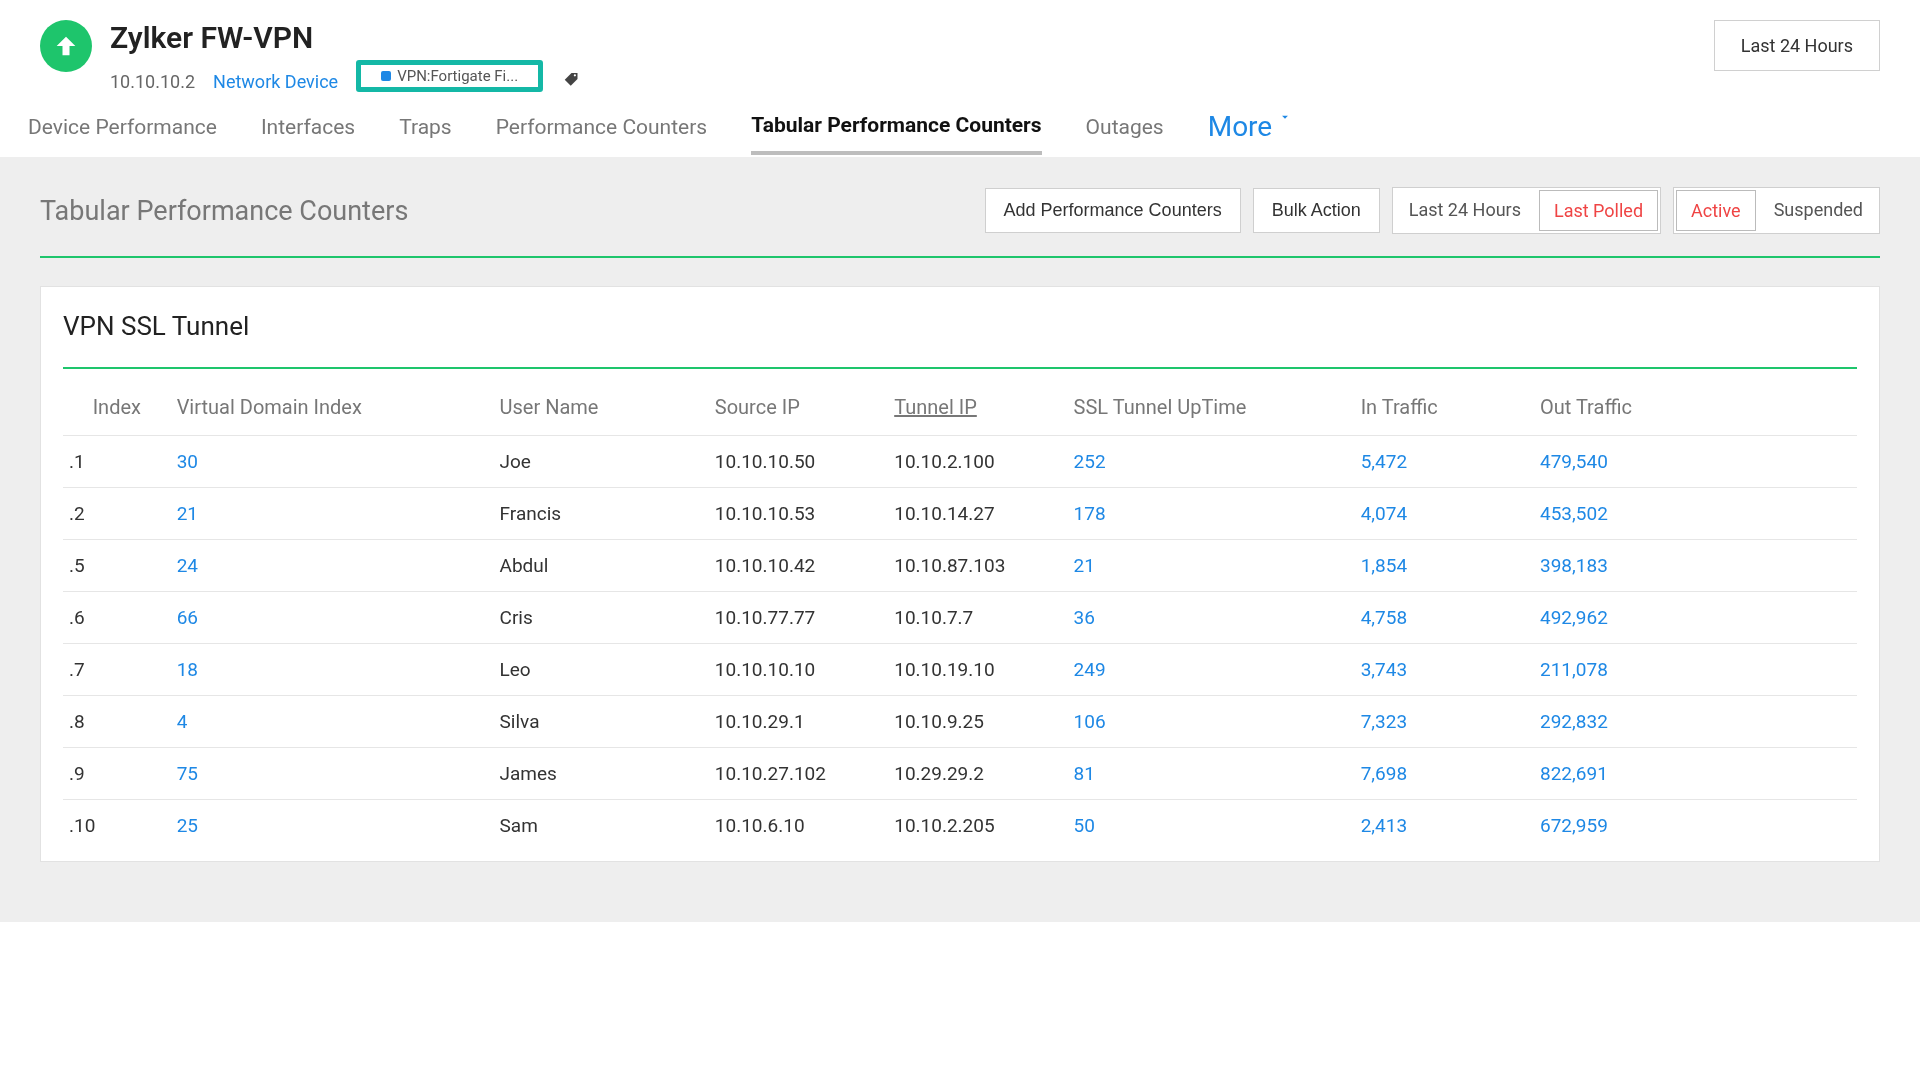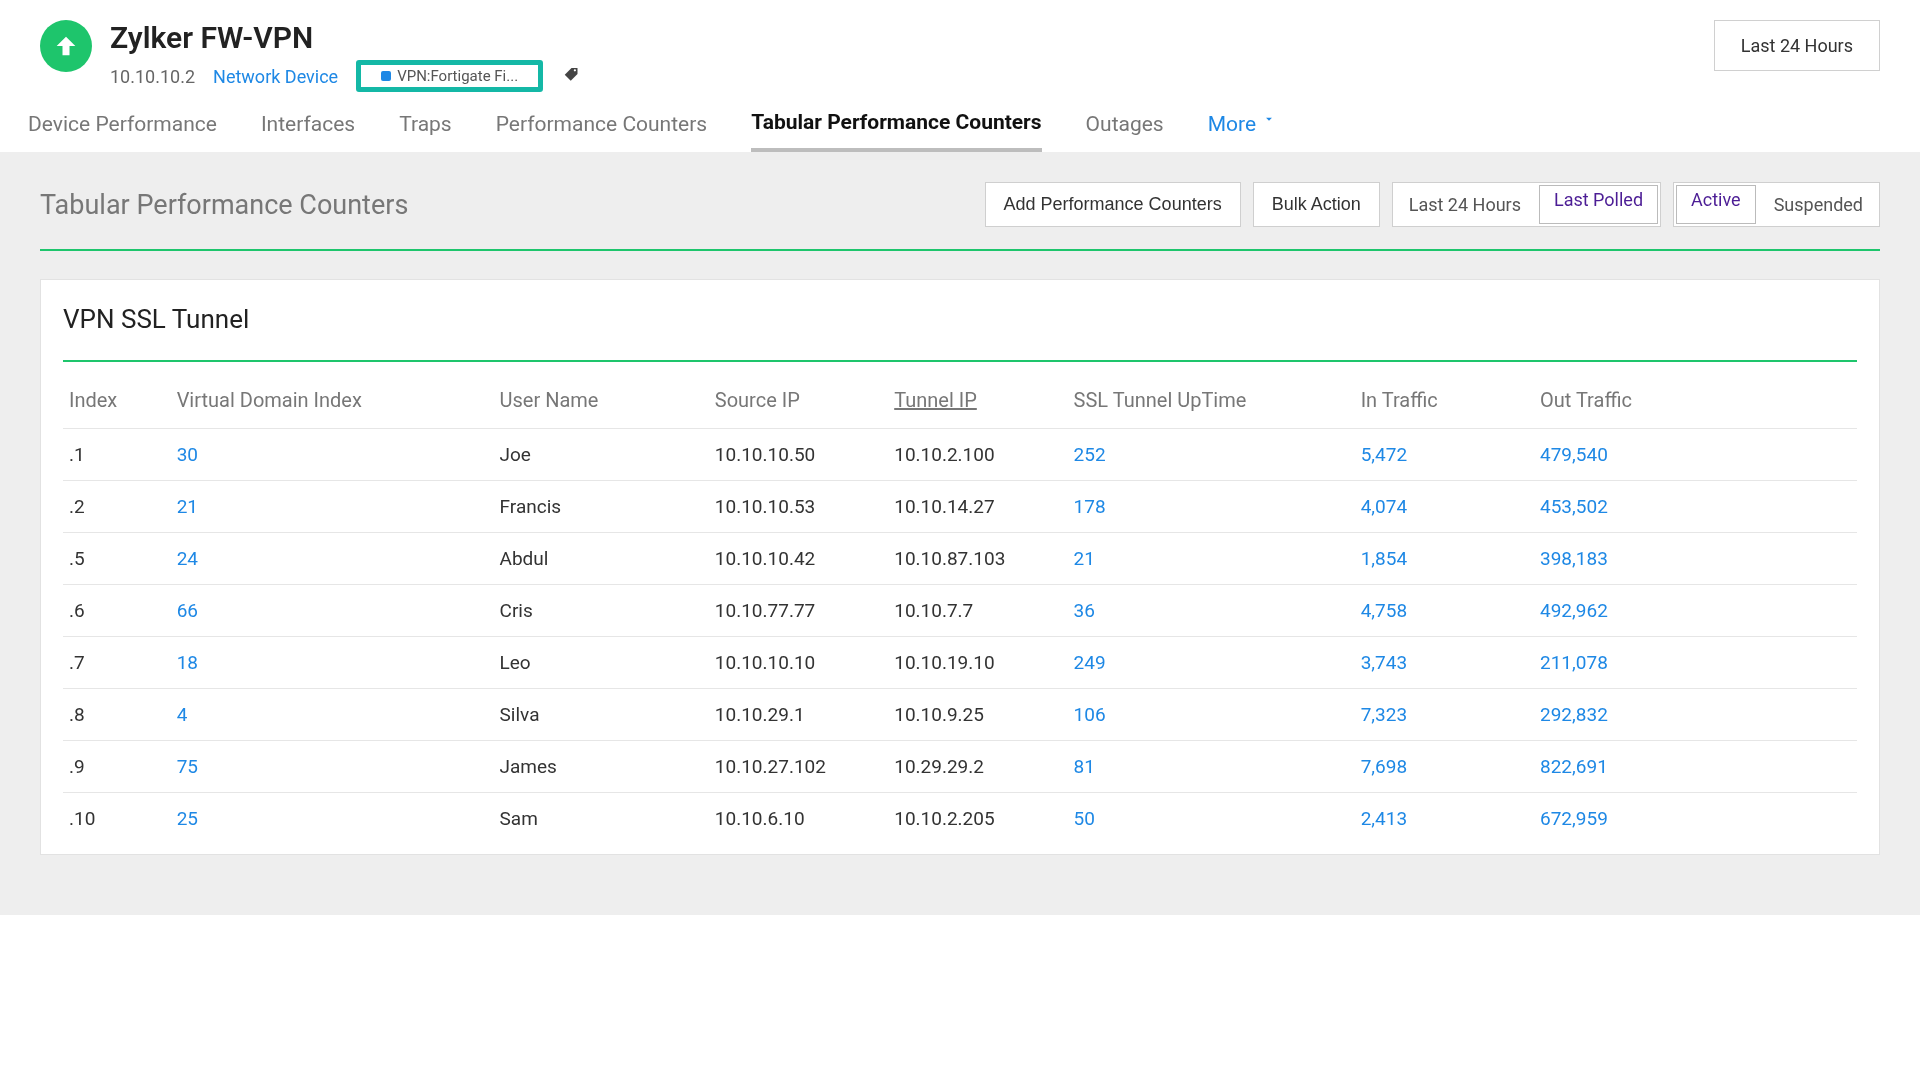--- a/index.html
+++ b/index.html
@@ -5,60 +5,60 @@
 * { margin: 0; padding: 0; box-sizing: border-box; }
 body { font-family: -apple-system, BlinkMacSystemFont, "Segoe UI", Roboto, Arial, sans-serif; background: #fff; color: #333; font-size: 16px; }
 .page { width: 1920px; min-height: 1065px; }
 
 
 .header { display: flex; align-items: flex-start; padding: 20px 40px 0 40px; }
 .status-badge { width: 52px; height: 52px; border-radius: 50%; background: #1ec56c; display: flex; align-items: center; justify-content: center; margin-right: 18px; flex-shrink: 0; }
 .status-badge svg { width: 28px; height: 28px; fill: #fff; }
 .header-titles { flex: 1; }
 .page-title { font-size: 30px; font-weight: 600; color: #222; line-height: 1.2; }
-.subrow { display: flex; align-items: center; gap: 18px; margin-top: 4px; font-size: 18px; }
+.subrow { display: flex; align-items: flex-end; gap: 18px; margin-top: 4px; font-size: 18px; }
 .ip-text { color: #666; }
 .link { color: #1e88e5; cursor: pointer; }
 .chip { display: inline-flex; align-items: center; gap: 6px; border: 5px solid #14b8a6; border-radius: 3px; padding: 2px 20px; font-size: 15px; color: #555; background: #fff; }
 .chip-dot { width: 10px; height: 10px; background: #1e88e5; border-radius: 2px; }
 .tag-icon { width: 18px; height: 18px; fill: #444; transform: rotate(90deg); }
 .time-range { margin-left: auto; border: 1px solid #d0d0d0; padding: 14px 26px; font-size: 18px; color: #333; background: #fff; cursor: pointer; }
 
 
 .tabs { display: flex; align-items: center; gap: 44px; padding: 18px 40px 0 28px; border-bottom: none; }
 .tab { color: #777; font-size: 21px; padding-bottom: 14px; cursor: pointer; }
 .tab.active { color: #111; font-weight: 700; border-bottom: 4px solid #bdbdbd; }
-.more { color: #1e88e5; font-size: 21px; display: inline-flex; gap: 6px; cursor: pointer; padding-bottom: 14px; }
+.more { color: #1e88e5; font-size: 28px; display: inline-flex; gap: 6px; cursor: pointer; padding-bottom: 14px; }
 .more svg { width: 14px; height: 14px; fill: #1e88e5; }
 
 
 .content { background: #eeeeee; padding: 30px 40px 60px 40px; }
 
 
 .toolbar { display: flex; align-items: center; margin-bottom: 22px; }
 .section-heading { font-size: 27px; color: #777; flex: 1; }
 .btn { border: 1px solid #cfcfcf; background: #fff; color: #333; font-size: 18px; padding: 11px 18px; cursor: pointer; margin-left: 36px; }
 .btn + .btn { margin-left: 12px; }
 .seg { display: inline-flex; border: 1px solid #cfcfcf; background: #fff; margin-left: 12px; }
 .seg-item { padding: 11px 16px; font-size: 18px; color: #555; cursor: pointer; }
-.seg-item.sel { border: 1px solid #bbb; margin: 2px; padding: 3px 14px; color: #4c1d95; }
+.seg-item.sel { border: 1px solid #bbb; margin: 2px; padding: 9px 14px; color: #ef4444; }
 .green-underline { height: 2px; background: #1ec56c; margin-top: 6px; margin-bottom: 0; }
 
 
 .card { background: #fff; padding: 24px 22px 10px 22px; border: 1px solid #e2e2e2; }
 .card-title { font-size: 26px; color: #222; margin-bottom: 26px; }
 .card .green-underline { margin-bottom: 10px; }
 
 table { width: 100%; border-collapse: collapse; table-layout: fixed; }
 th { text-align: left; font-weight: 400; color: #777; font-size: 20px; padding: 16px 6px; }
 td { padding: 14px 6px; font-size: 19px; color: #333; border-top: 1px solid #e6e6e6; }
 td.linkcell { color: #1e88e5; cursor: pointer; }
 
 
-.c-index { width: 6%; }
+.c-index { width: 6%; text-align: center; }
 .c-vdom { width: 18%; }
 .c-user { width: 12%; }
 .c-sip { width: 10%; }
 .c-tip { width: 10%; text-decoration: underline; }
 .c-up { width: 16%; }
 .c-in { width: 10%; }
 .c-out { width: 18%; }
 </style>
 </head>
 <body>

